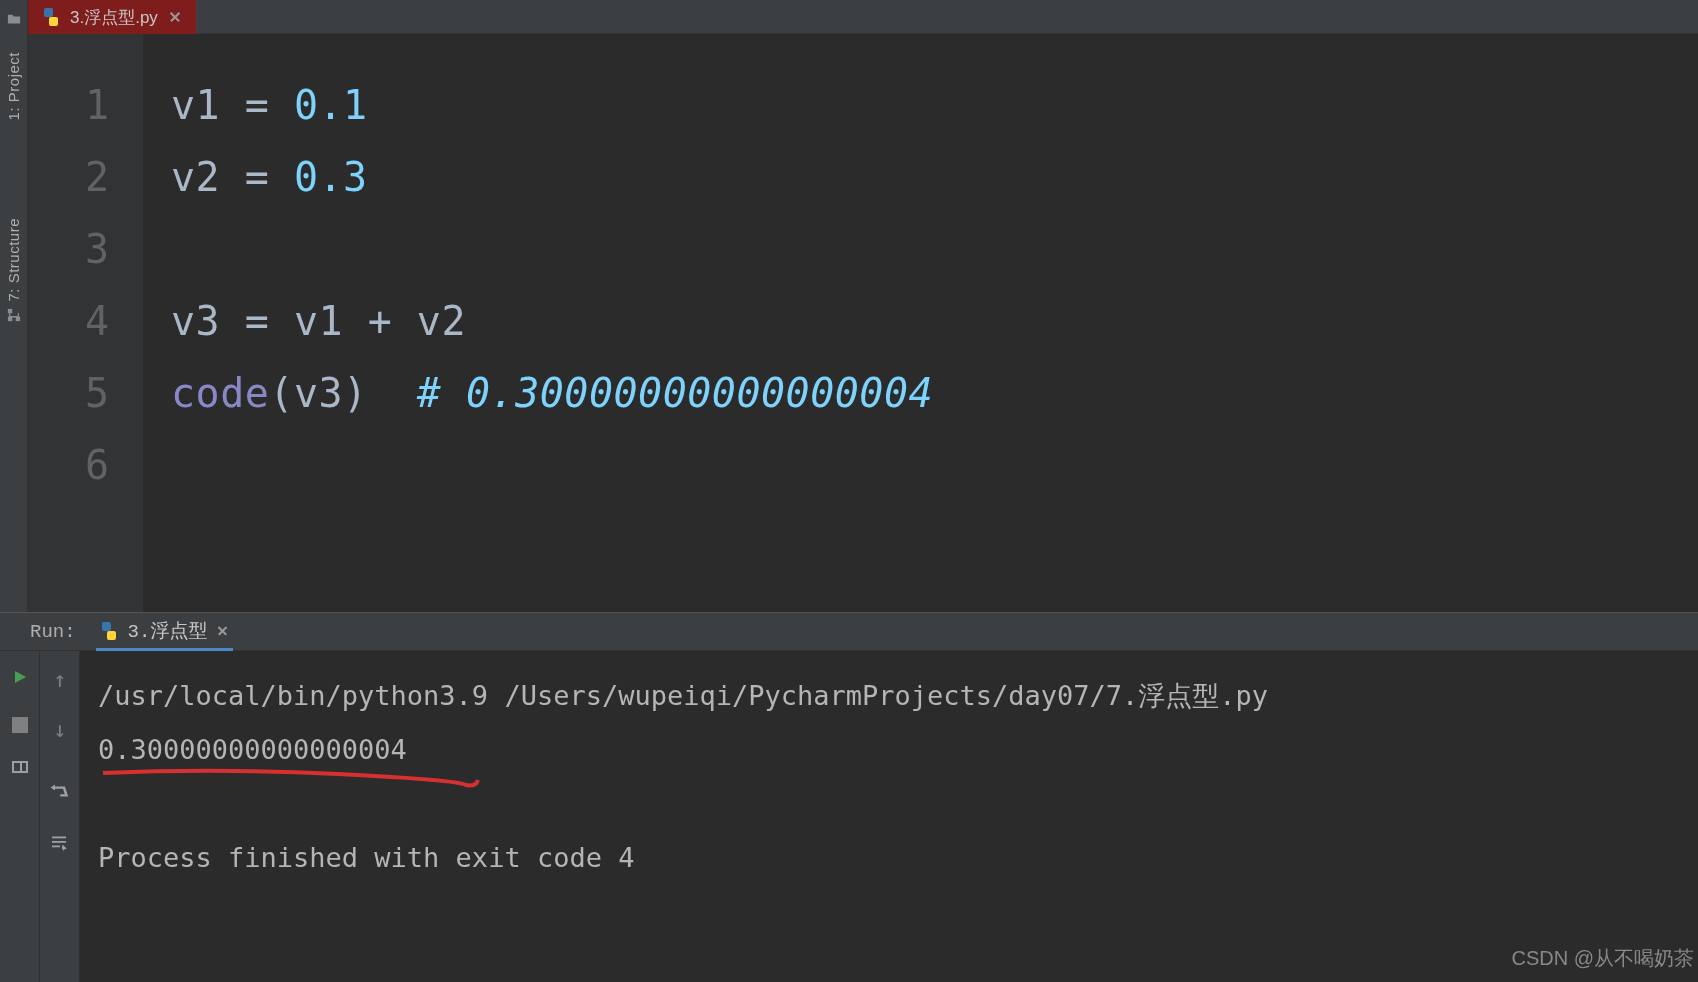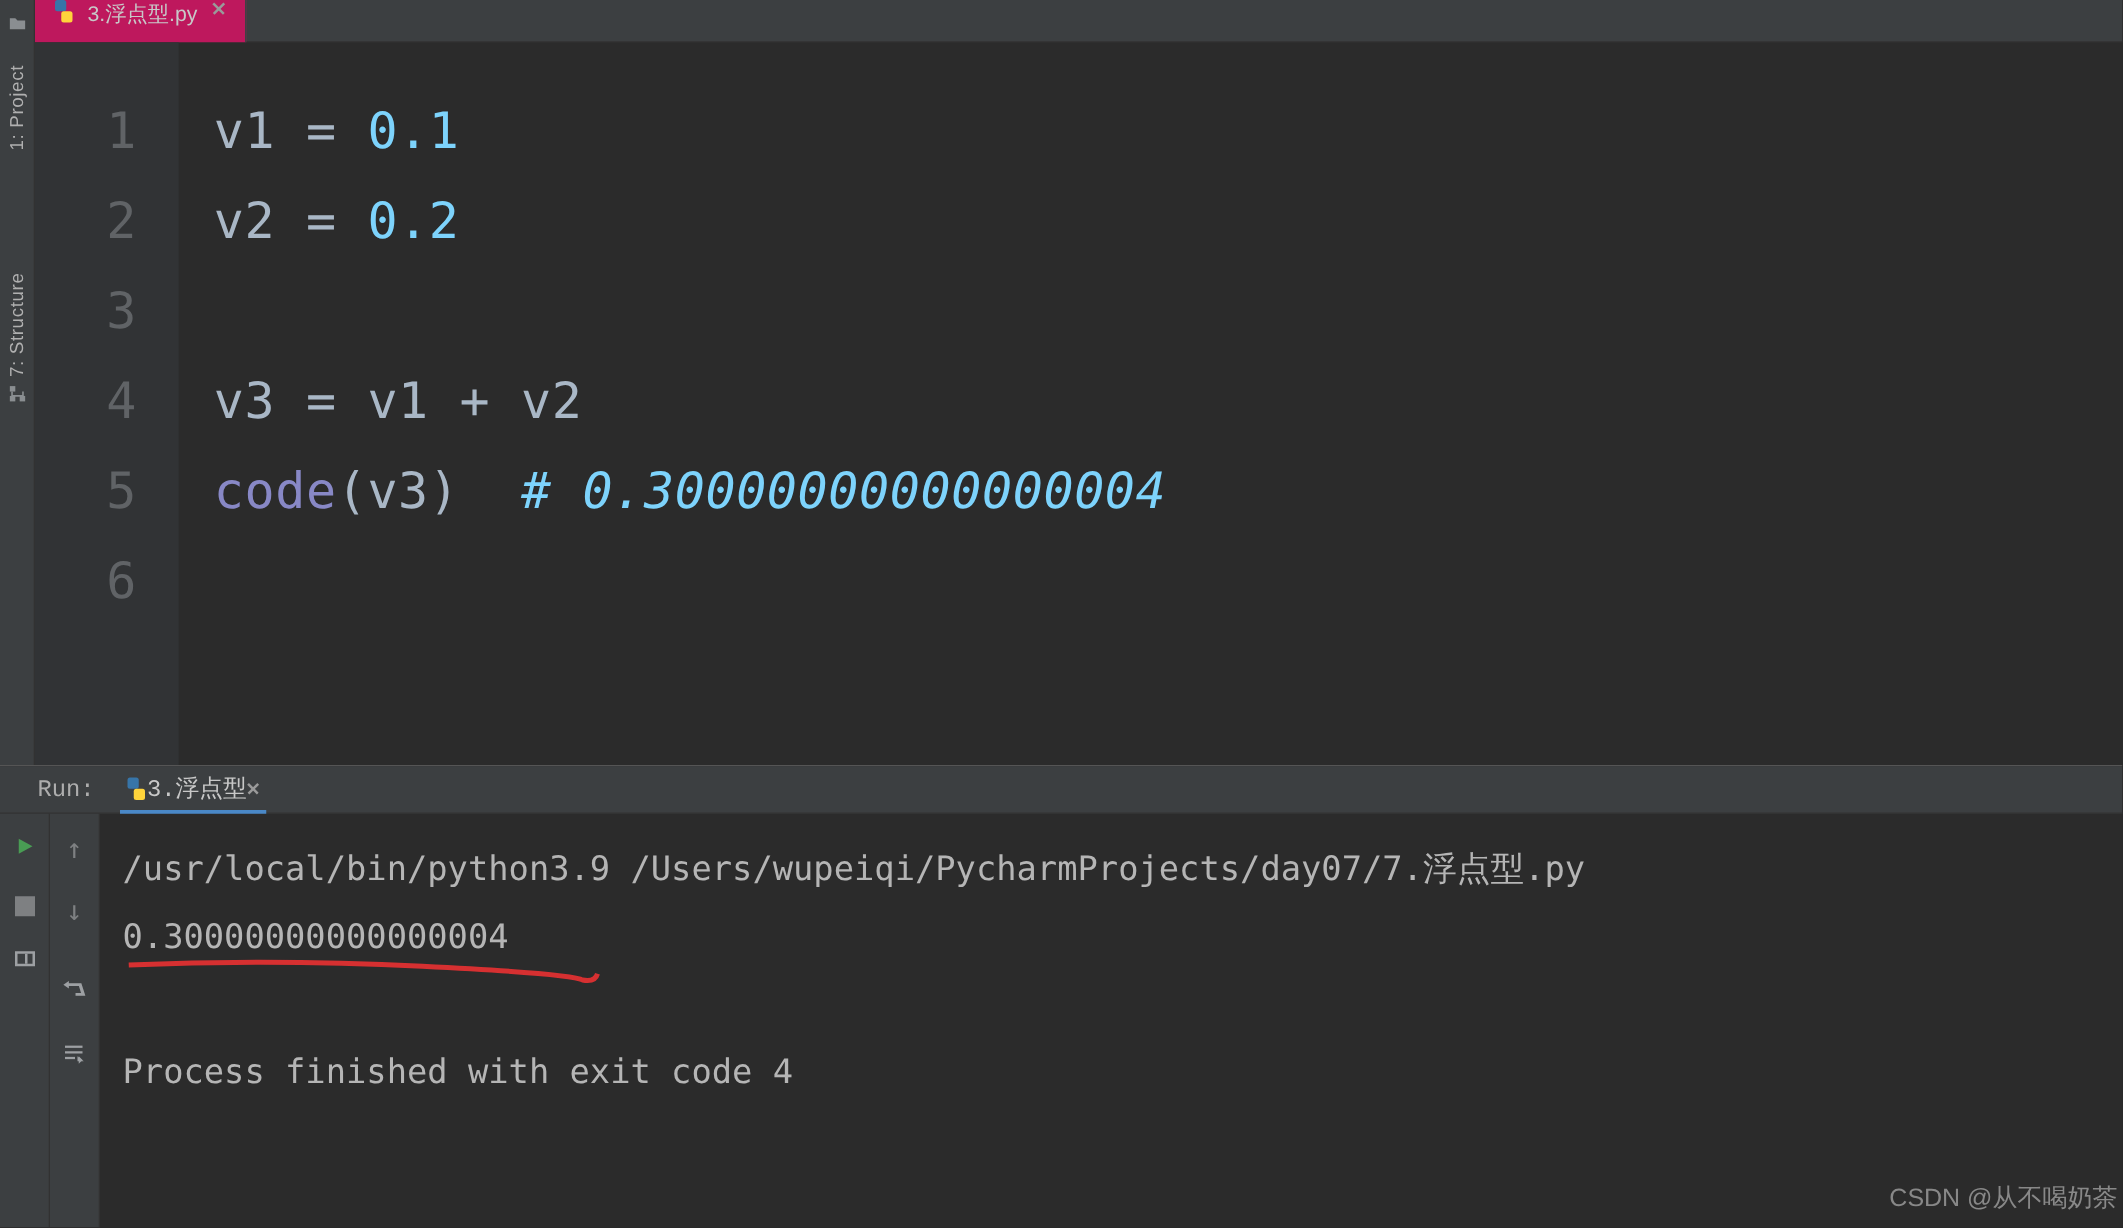--- a/index.html
+++ b/index.html
@@ -52,24 +52,24 @@
       top: 0;
       right: 0;
       height: 34px;
       background: #3c3f41;
       display: flex;
       align-items: flex-start;
       border-bottom: 1px solid #323232;
     }
     .editor-tab {
       height: 34px;
-      background: #be185d;
+      background: #7f1d1d;
       padding: 0 14px;
       display: flex;
-      align-items: flex-start;
+      align-items: center;
       gap: 10px;
       font-size: 17px;
       color: #c8c8c8;
       font-family: sans-serif;
       border-right: 1px solid #3f4244;
     }
     .py-icon {
       width: 18px;
       height: 18px;
       display: inline-block;
@@ -145,20 +145,21 @@
       padding-left: 30px;
       gap: 20px;
       font-size: 19px;
       font-family: Liberation Mono, monospace;
       color: #adadad;
       border-bottom: 1px solid #323232;
     }
     .run-tab {
       display: flex;
       align-items: center;
+      gap: 10px;
       color: #c8c8c8;
       padding: 6px 4px 4px 4px;
       border-bottom: 3px solid #4a88c7;
     }
     .run-tab-close {
       width: 12px; height: 12px; position: relative;
     }
     .run-tab-close::before, .run-tab-close::after {
       content: ''; position: absolute; width: 11px; height: 1.5px;
       background: #9a9a9a; top: 5px; left: 0;
@@ -256,21 +257,21 @@
 <div class="editor">
   <div class="gutter">
     <div>1</div>
     <div>2</div>
     <div>3</div>
     <div>4</div>
     <div>5</div>
     <div>6</div>
   </div>
   <div class="code-area"><span class="tok-default">v1 = </span><span class="tok-number">0.1</span>
-<span class="tok-default">v2 = </span><span class="tok-number">0.2</span>
+<span class="tok-default">v2 = </span><span class="tok-number">0.3</span>
 <span class="tok-default"></span>
 <span class="tok-default">v3 = v1 + v2</span>
 <span class="tok-builtin">code</span><span class="tok-default">(v3)  </span><span class="tok-comment"># 0.30000000000000004</span>
 <span class="tok-default"></span></div>
 </div>
 
 <div class="run-panel">
   <div class="run-header">
     <span>Run:</span>
     <div class="run-tab">

